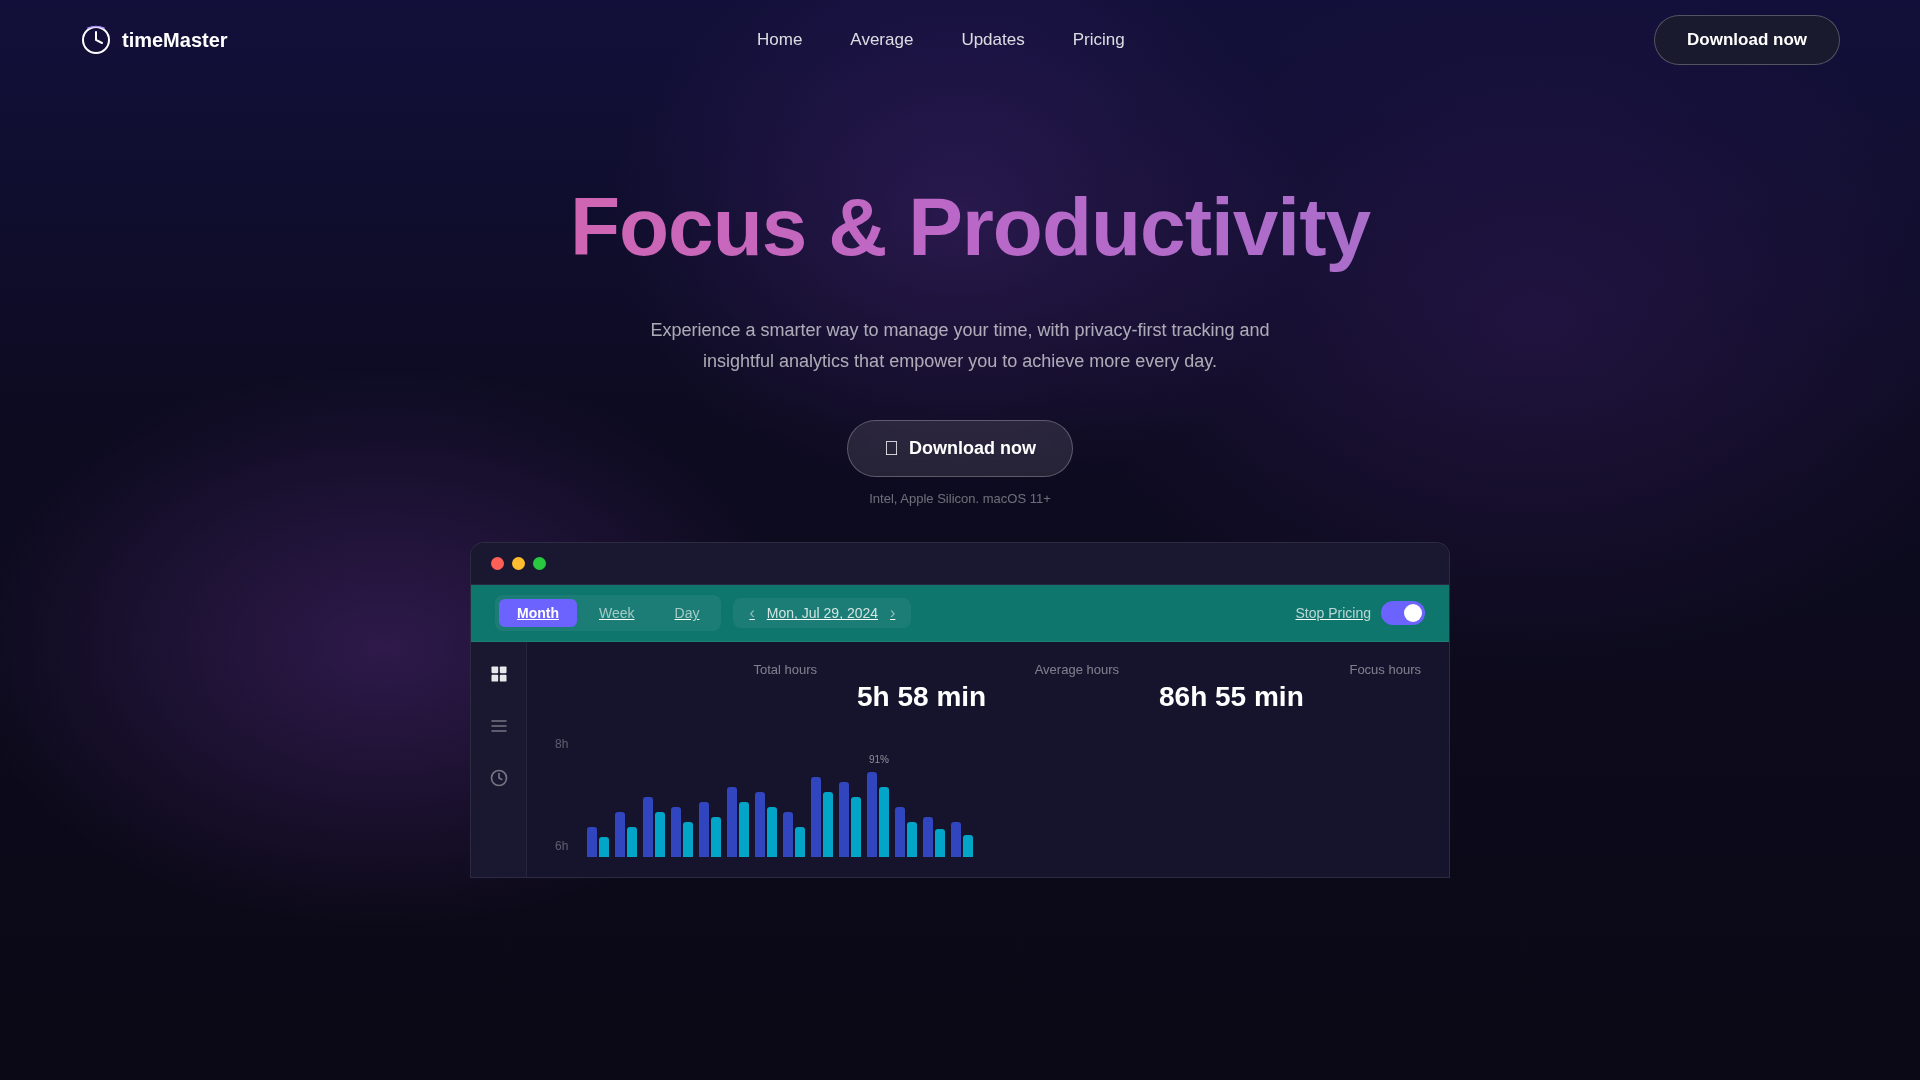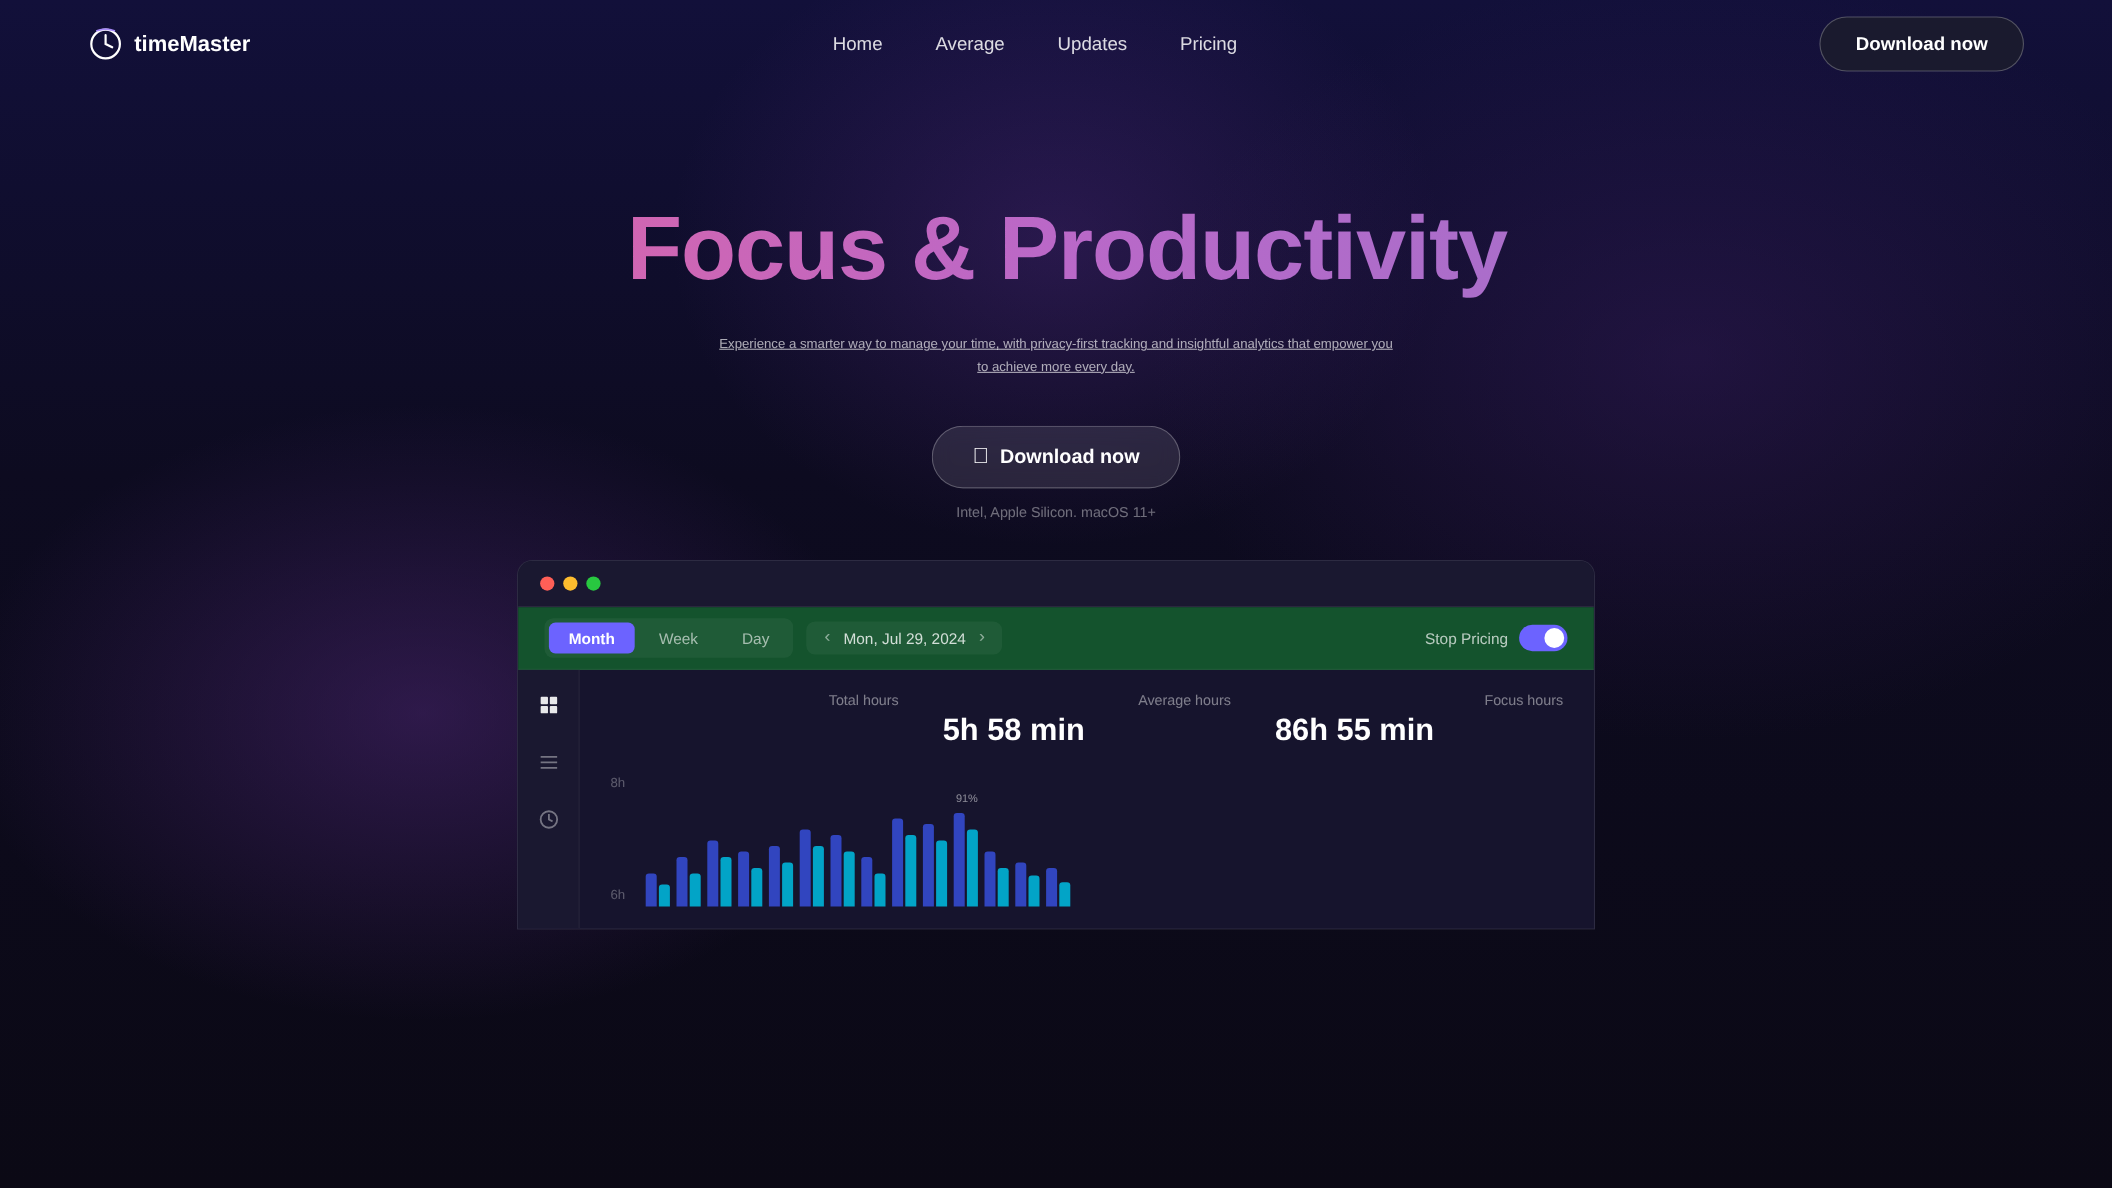--- a/index.html
+++ b/index.html
@@ -98,28 +98,27 @@
       line-height: 1.15;
       background: linear-gradient(90deg, #f06292 0%, #ba68c8 50%, #9575cd 100%);
       -webkit-background-clip: text;
       -webkit-text-fill-color: transparent;
       background-clip: text;
       letter-spacing: -1px;
       padding-left: 20px;
     }
 
     .hero-subtitle {
-      margin-top: 28px;
-      font-size: 12px;
+      margin-top: 41px;
+      font-size: 18px;
       color: rgba(255,255,255,0.65);
       line-height: 1.7;
       max-width: 620px;
       margin-left: auto;
       margin-right: auto;
-      text-decoration: underline;
     }
 
     .btn-download-hero {
       display: inline-flex;
       align-items: center;
       gap: 10px;
       margin-top: 44px;
       background: rgba(255,255,255,0.1);
       border: 1.5px solid rgba(255,255,255,0.25);
       backdrop-filter: blur(10px);
@@ -173,22 +172,23 @@
     .tl-red { background: #ff5f57; }
     .tl-yellow { background: #febc2e; }
     .tl-green { background: #28c840; }
 
     
     .window-controls {
       display: flex;
       align-items: center;
       justify-content: space-between;
       padding: 10px 24px;
-      background: #14532d;
+      background: #0f766e;
       border-bottom: 1px solid rgba(255,255,255,0.06);
+      text-decoration: underline;
     }
 
     .period-tabs {
       display: flex;
       align-items: center;
       gap: 4px;
       background: rgba(255,255,255,0.05);
       border-radius: 8px;
       padding: 4px;
     }

